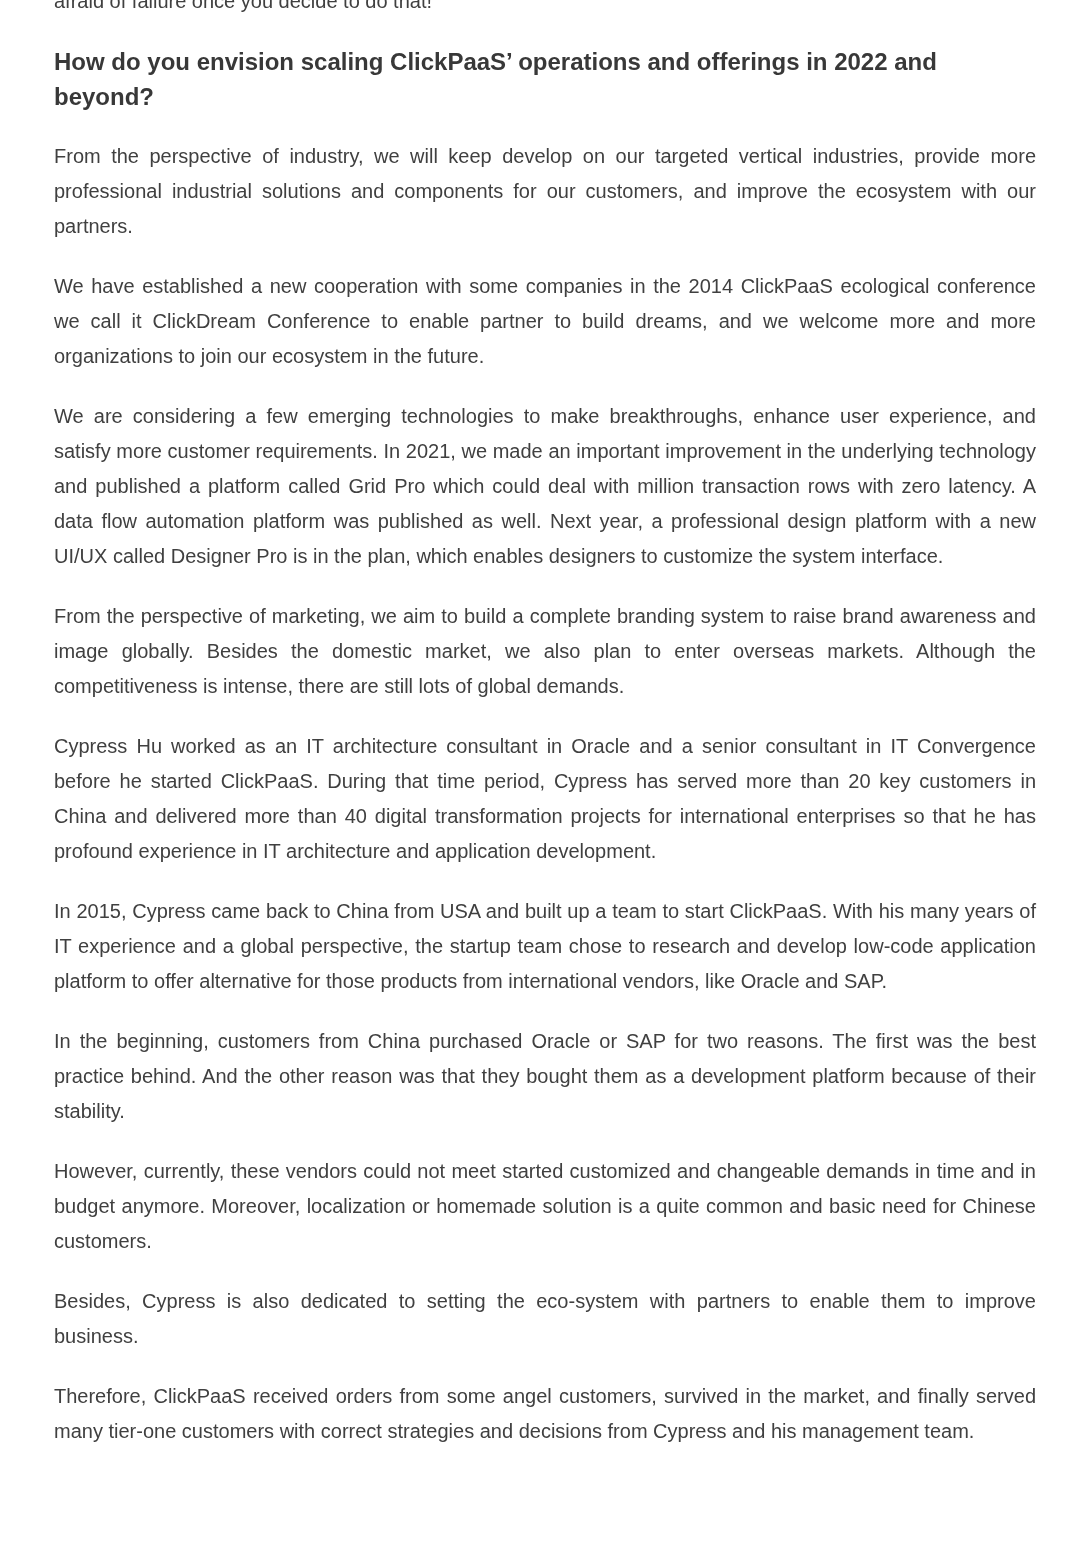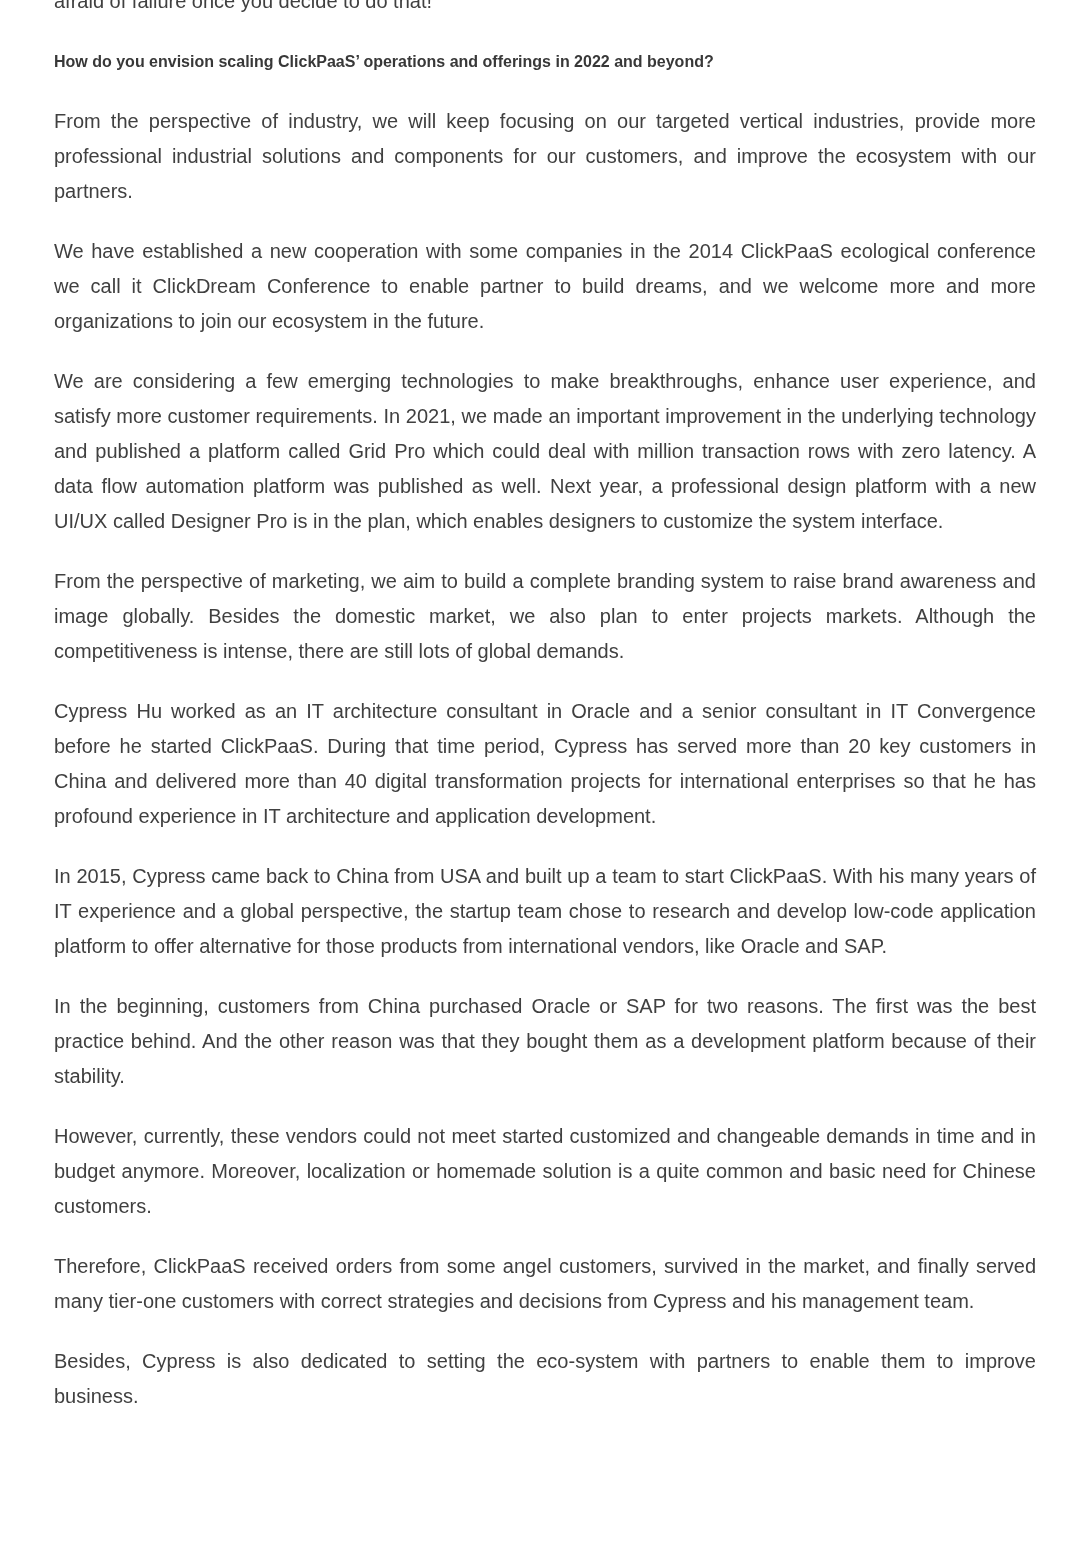--- a/index.html
+++ b/index.html
@@ -20,53 +20,53 @@
     color: #404040;
     font-size: 20px;
     line-height: 35px;
     text-align: justify;
   }
   .article p,
   .article h2 {
     margin: 25px 0;
   }
   .article h2 {
-    font-size: 16px;
+    font-size: 24px;
     font-weight: 700;
     color: #383838;
     text-align: left;
   }
   
   .clipped-top {
     margin-top: -16px !important;
   }
 </style>
 </head>
 <body>
 
 <div class="article">
 
   <p class="clipped-top">afraid of failure once you decide to do that!</p>
 
   <h2>How do you envision scaling ClickPaaS’ operations and offerings in 2022 and beyond?</h2>
 
-  <p>From the perspective of industry, we will keep focusing on our targeted vertical industries, provide more professional industrial solutions and components for our customers, and improve the ecosystem with our partners.</p>
+  <p>From the perspective of industry, we will keep develop on our targeted vertical industries, provide more professional industrial solutions and components for our customers, and improve the ecosystem with our partners.</p>
 
   <p>We have established a new cooperation with some companies in the 2014 ClickPaaS ecological conference we call it ClickDream Conference to enable partner to build dreams, and we welcome more and more organizations to join our ecosystem in the future.</p>
 
   <p>We are considering a few emerging technologies to make breakthroughs, enhance user experience, and satisfy more customer requirements. In 2021, we made an important improvement in the underlying technology and published a platform called Grid Pro which could deal with million transaction rows with zero latency. A data flow automation platform was published as well. Next year, a professional design platform with a new UI/UX called Designer Pro is in the plan, which enables designers to customize the system interface.</p>
 
-  <p>From the perspective of marketing, we aim to build a complete branding system to raise brand awareness and image globally. Besides the domestic market, we also plan to enter projects markets. Although the competitiveness is intense, there are still lots of global demands.</p>
+  <p>From the perspective of marketing, we aim to build a complete branding system to raise brand awareness and image globally. Besides the domestic market, we also plan to enter overseas markets. Although the competitiveness is intense, there are still lots of global demands.</p>
 
 
   <p>Cypress Hu worked as an IT architecture consultant in Oracle and a senior consultant in IT Convergence before he started ClickPaaS. During that time period, Cypress has served more than 20 key customers in China and delivered more than 40 digital transformation projects for international enterprises so that he has profound experience in IT architecture and application development.</p>
 
   <p>In 2015, Cypress came back to China from USA and built up a team to start ClickPaaS. With his many years of IT experience and a global perspective, the startup team chose to research and develop low-code application platform to offer alternative for those products from international vendors, like Oracle and SAP.</p>
 
   <p>In the beginning, customers from China purchased Oracle or SAP for two reasons. The first was the best practice behind. And the other reason was that they bought them as a development platform because of their stability.</p>
 
   <p>However, currently, these vendors could not meet started customized and changeable demands in time and in budget anymore. Moreover, localization or homemade solution is a quite common and basic need for Chinese customers.</p>
 
+  <p>Besides, Cypress is also dedicated to setting the eco-system with partners to enable them to improve business.</p>
+
   <p>Therefore, ClickPaaS received orders from some angel customers, survived in the market, and finally served many tier-one customers with correct strategies and decisions from Cypress and his management team.</p>
-
-  <p>Besides, Cypress is also dedicated to setting the eco-system with partners to enable them to improve business.</p>
 
 </div>
 
 </body></html>

